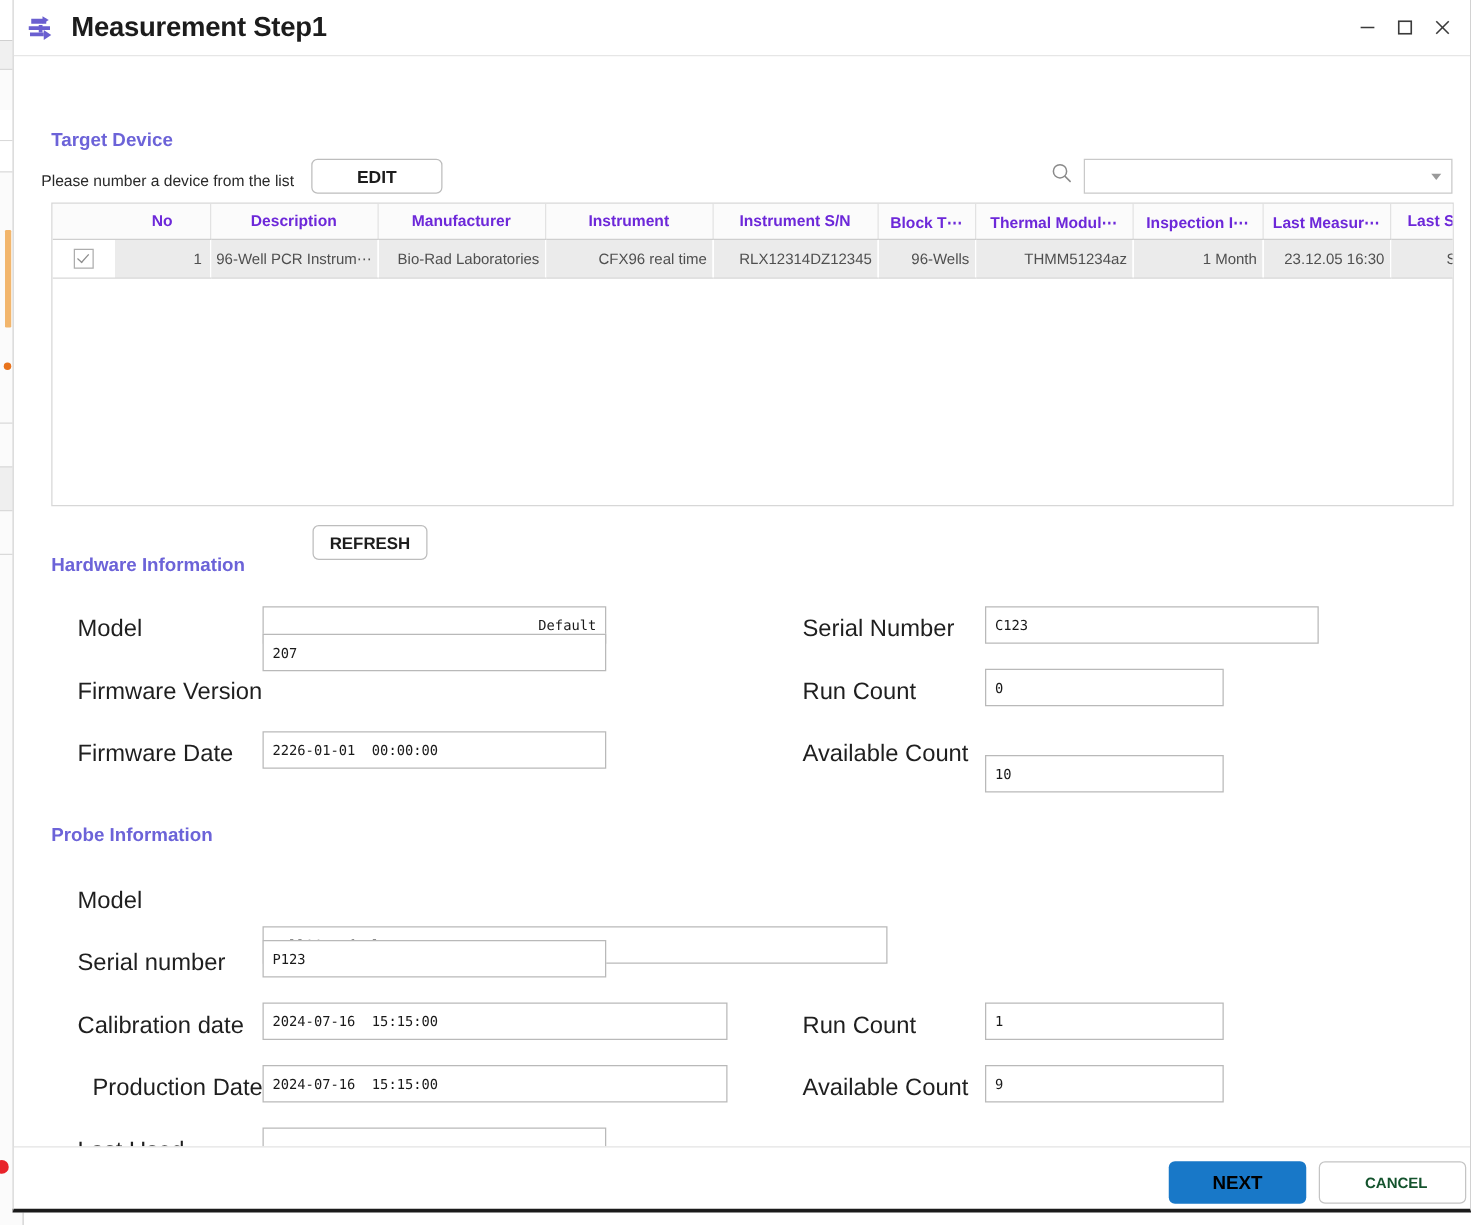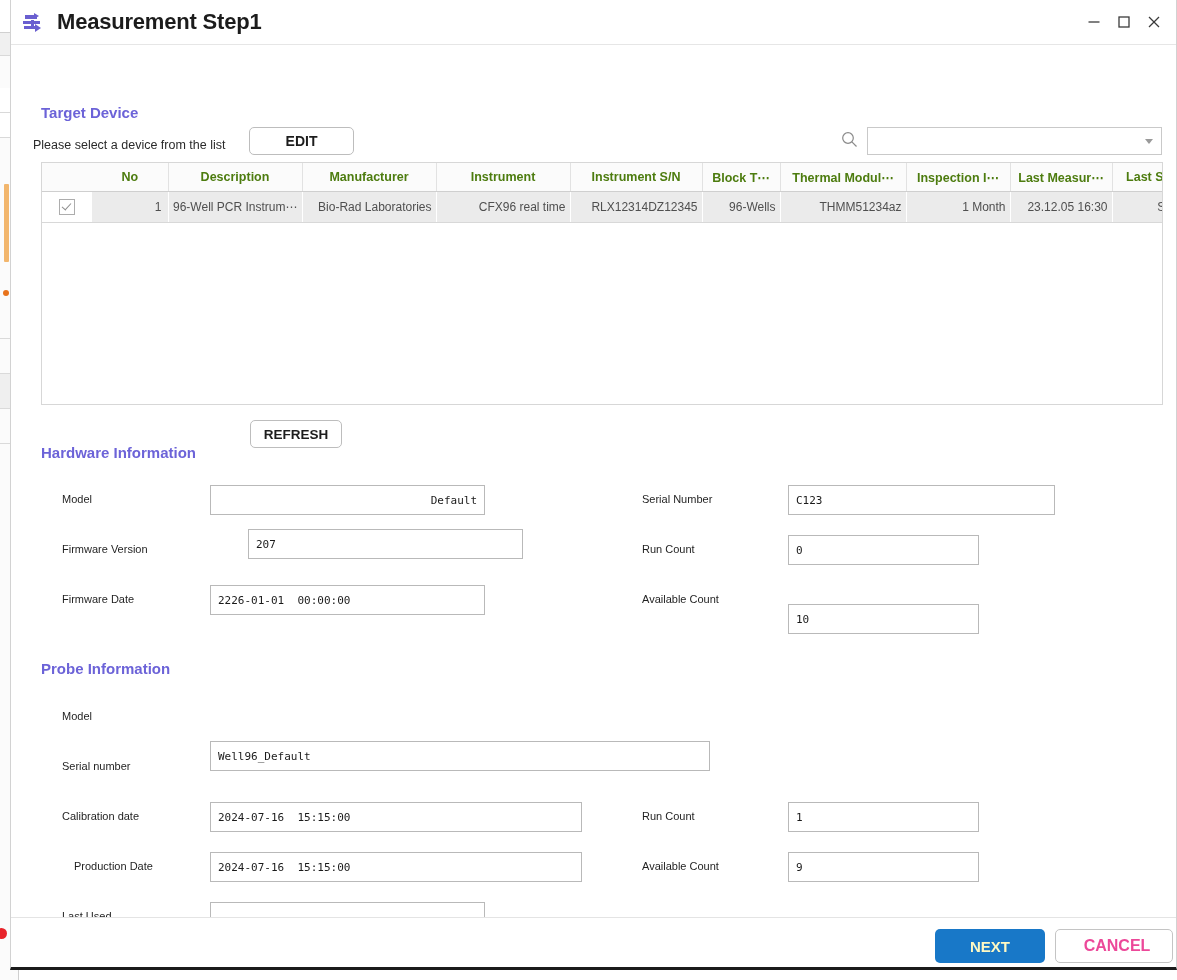--- a/index.html
+++ b/index.html
@@ -217,21 +217,21 @@
     width: 1120px;
     table-layout: fixed;
   }
   #device-table th {
     background: #fbfbfb;
     border-bottom: 1px solid #cfcfcf;
     border-right: 1px solid #e2e2e2;
     height: 28px;
     font-size: 12.5px;
     font-weight: bold;
-    color: #4d7c0f;
+    color: #6d28d9;
     padding: 0 3px;
     white-space: nowrap;
     overflow: hidden;
     text-overflow: clip;
   }
   #device-table th:last-child { border-right: 0; }
   #device-table th.th-check { border-right: 0; }
   #device-table td {
     background: #ebebeb;
     border-bottom: 1px solid #d8d8d8;
@@ -278,21 +278,21 @@
   #refresh-button {
     position: absolute;
     left: 239px; top: 375px;
     width: 92px; height: 28px;
     font-size: 13.5px;
   }
   #probe-head { position: absolute; left: 30px; top: 615px; }
 
   .field-label {
     position: absolute;
-    font-size: 11px;
+    font-size: 19px;
     color: #1f1f1f;
     font-weight: normal;
   }
   .field-input {
     position: absolute;
     border: 1px solid #b9b9b9;
     background: #ffffff;
     box-sizing: border-box;
     font-family: "DejaVu Sans Mono", monospace;
     font-size: 11px;
@@ -310,37 +310,37 @@
     left: 0; right: 0; bottom: 3px;
     height: 46px;
     border-top: 1px solid #e4e4e4;
     background: #ffffff;
   }
   #next-button {
     position: absolute;
     left: 924px; top: 11px;
     width: 110px; height: 34px;
     background: #1878c8;
-    color: #fef9c3;
+    color: #000000;
     border: 0;
     border-radius: 5px;
     font-size: 15px;
     font-weight: bold;
     cursor: pointer;
     font-family: "Liberation Sans", sans-serif;
   }
   #cancel-button {
     position: absolute;
     left: 1044px; top: 11px;
     width: 118px; height: 34px;
     border: 1px solid #c4c4c4;
     border-radius: 5px;
     background: #ffffff;
-    color: #ec4899;
-    font-size: 16px;
+    color: #14532d;
+    font-size: 12px;
     font-weight: bold;
     cursor: pointer;
     font-family: "Liberation Sans", sans-serif;
     padding-left: 12px;
   }
 </style>
 </head>
 <body>
 
 <div id="bg-app">
@@ -386,21 +386,21 @@
             <line x1="2" y1="2" x2="12" y2="12" stroke="#3b3b3b" stroke-width="1.3"></line>
             <line x1="12" y1="2" x2="2" y2="12" stroke="#3b3b3b" stroke-width="1.3"></line>
           </svg>
       </div>
     </div>
   </div>
 
   <div id="dialog-body">
 
     <div id="target-head" class="section-head">Target Device</div>
-    <div id="target-hint">Please select a device from the list</div>
+    <div id="target-hint">Please number a device from the list</div>
     <button id="edit-button" class="pill-btn">EDIT</button>
 
     <div id="search-wrap">
       <span id="search-icon">
         <svg width="17" height="17" viewBox="0 0 17 17">
           <circle cx="7" cy="7" r="5.3" fill="none" stroke="#8a8a8a" stroke-width="1.2"></circle>
           <line x1="10.9" y1="10.9" x2="15.5" y2="15.5" stroke="#8a8a8a" stroke-width="1.2"></line>
         </svg>
       </span>
       <div id="search-box">
@@ -459,40 +459,41 @@
       </table>
     </div>
 
     <div id="hw-head" class="section-head">Hardware Information</div>
     <button id="refresh-button" class="pill-btn">REFRESH</button>
 
     <div class="field-label" style="left:51px; top:448px;">Model</div>
     <input class="field-input" style="left: 199px; top: 440px; width: 275px; text-align: right;" value="Default">
 
     <div class="field-label" style="left:51px; top:498px;">Firmware Version</div>
-    <input class="field-input" style="left: 199px; top: 484px; width: 275px; margin-left: 38px;" value="207">
+    <input class="field-input" style="left: 199px; top: 462px; width: 275px;" value="207">
 
     <div class="field-label" style="left:51px; top:548px;">Firmware Date</div>
     <input class="field-input" style="left: 199px; top: 540px; width: 275px;" value="2226-01-01  00:00:00">
 
     <div class="field-label" style="left:631px; top:448px;">Serial Number</div>
     <input class="field-input" style="left: 777px; top: 440px; width: 267px;" value="C123">
 
     <div class="field-label" style="left:631px; top:498px;">Run Count</div>
     <input class="field-input" style="left: 777px; top: 490px; width: 191px;" value="0">
 
     <div class="field-label" style="left:631px; top:548px;">Available Count</div>
     <input class="field-input" style="left: 777px; top: 540px; width: 191px; margin-top: 19px;" value="10">
 
     <div id="probe-head" class="section-head">Probe Information</div>
 
     <div class="field-label" style="left:51px; top:665px;">Model</div>
     <input class="field-input" style="left: 199px; top: 696px; width: 500px;" value="Well96_Default">
 
     <div class="field-label" style="left:51px; top:715px;">Serial number</div>
+    <input class="field-input" style="left: 199px; top: 707px; width: 275px;" value="P123">
 
     <div class="field-label" style="left:51px; top:765px;">Calibration date</div>
     <input class="field-input" style="left: 199px; top: 757px; width: 372px;" value="2024-07-16  15:15:00">
 
     <div class="field-label" style="left:51px; top:815px;margin-left:12px;">Production Date</div>
     <input class="field-input" style="left: 199px; top: 807px; width: 372px;" value="2024-07-16  15:15:00">
 
     <div class="field-label" style="left:51px; top:865px;">Last Used</div>
     <input class="field-input" style="left: 199px; top: 857px; width: 275px;" value="">
 

